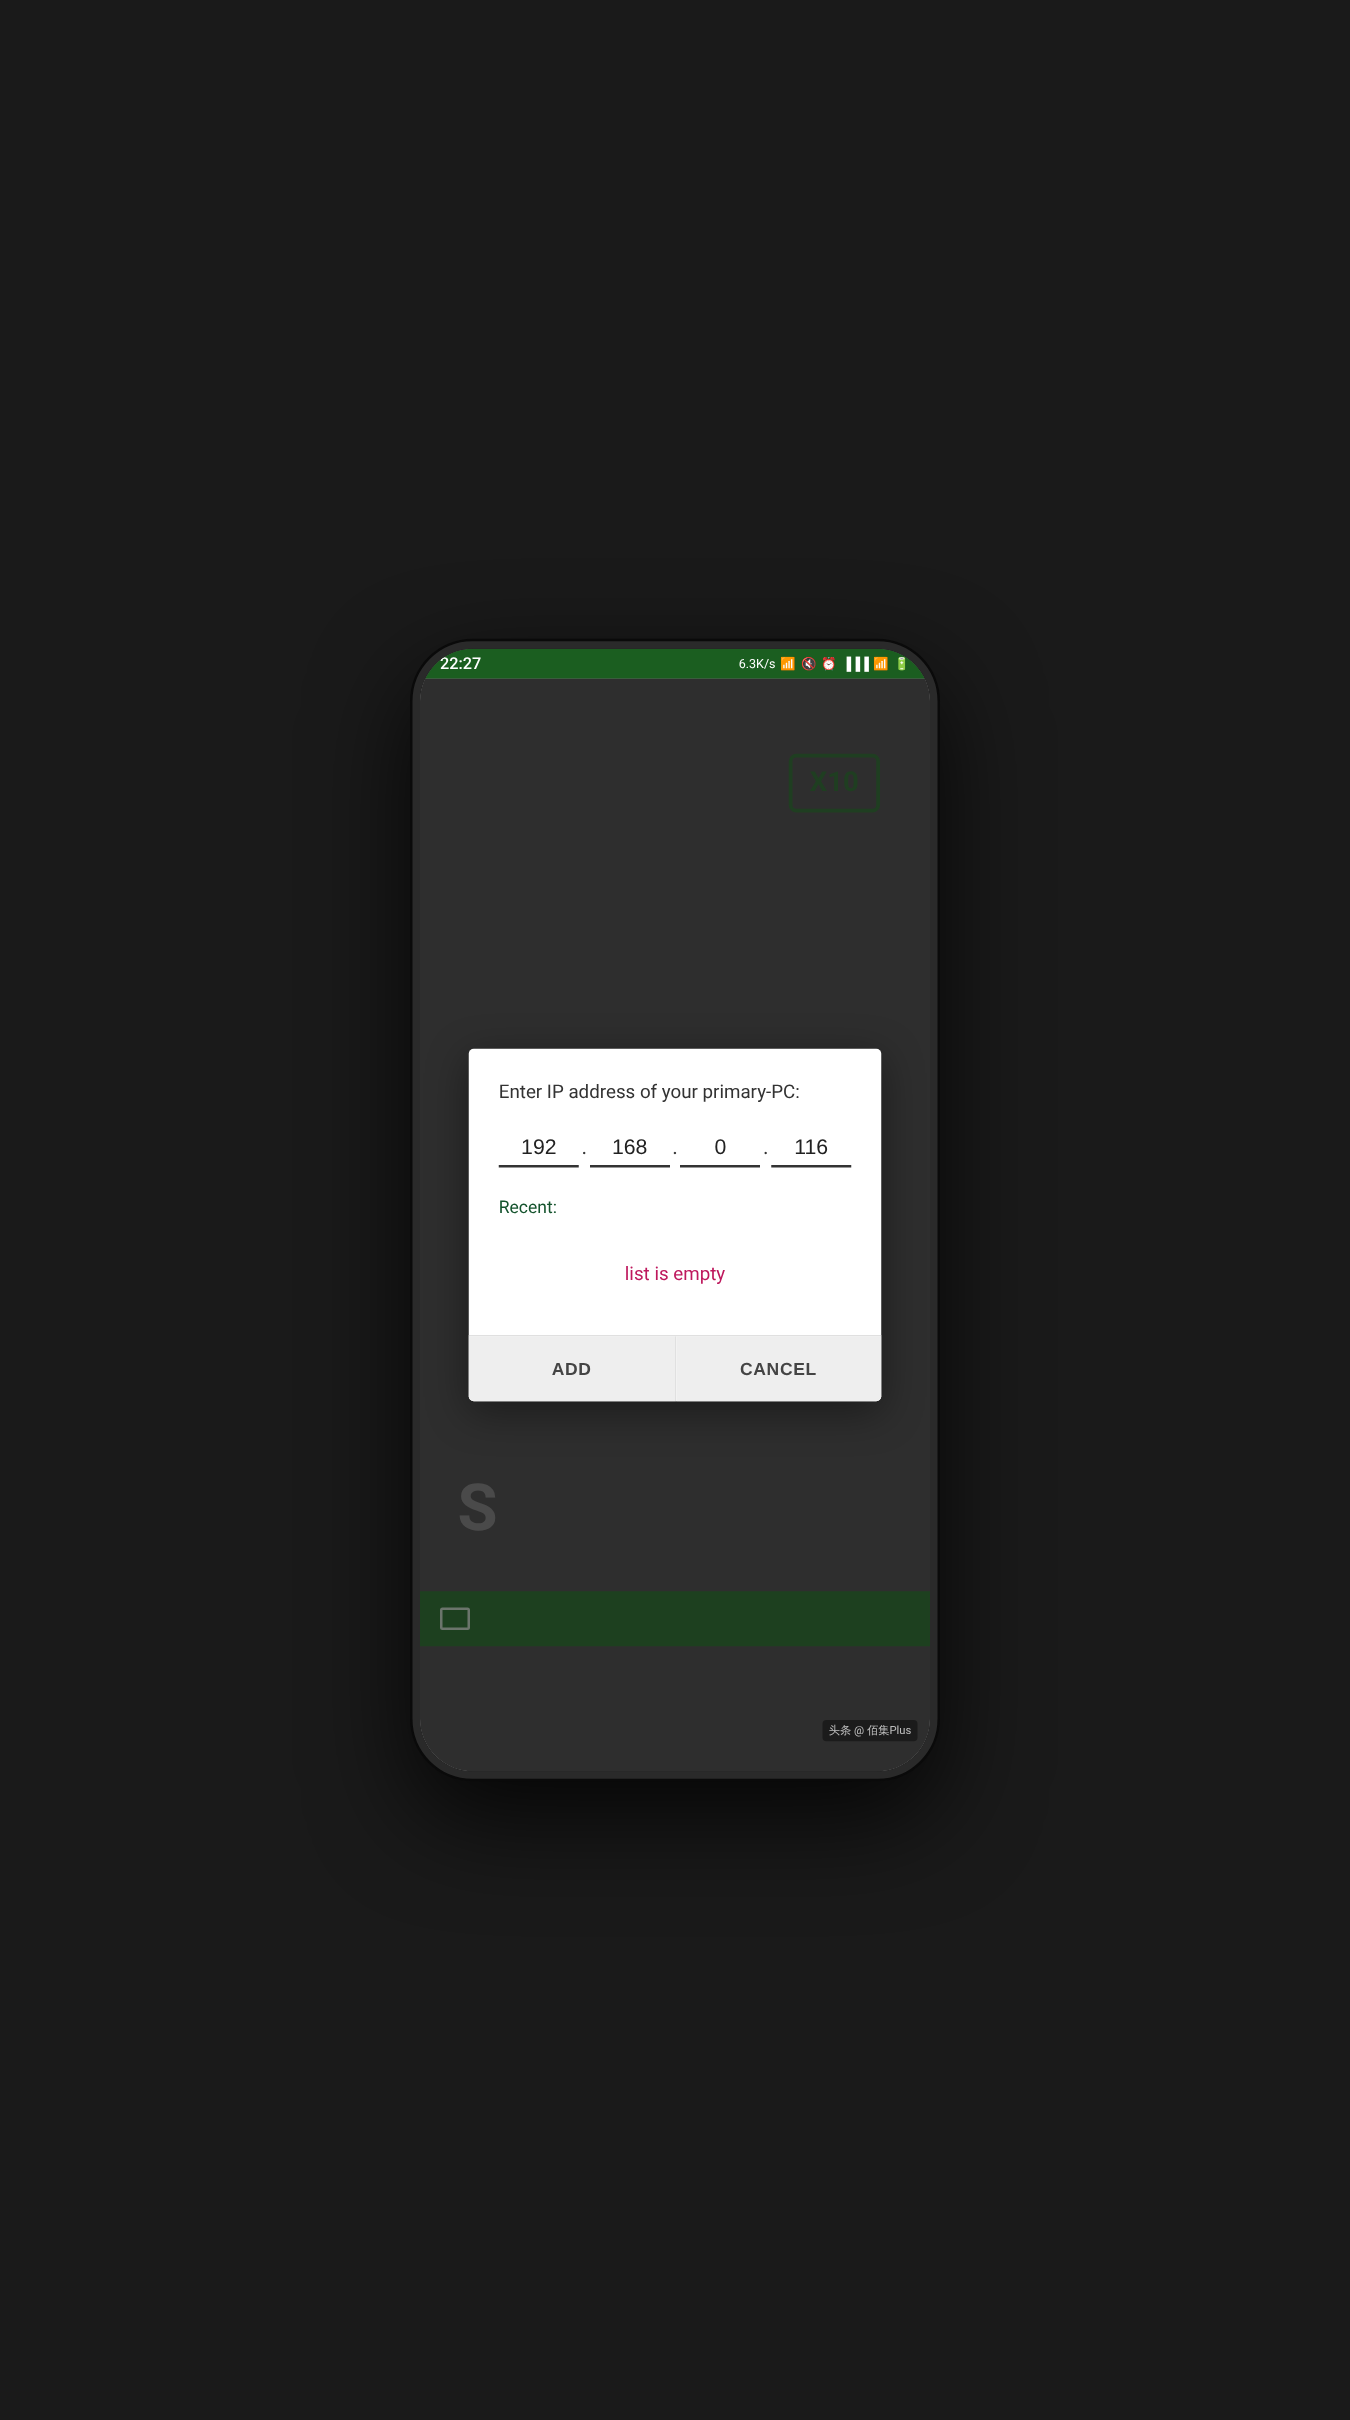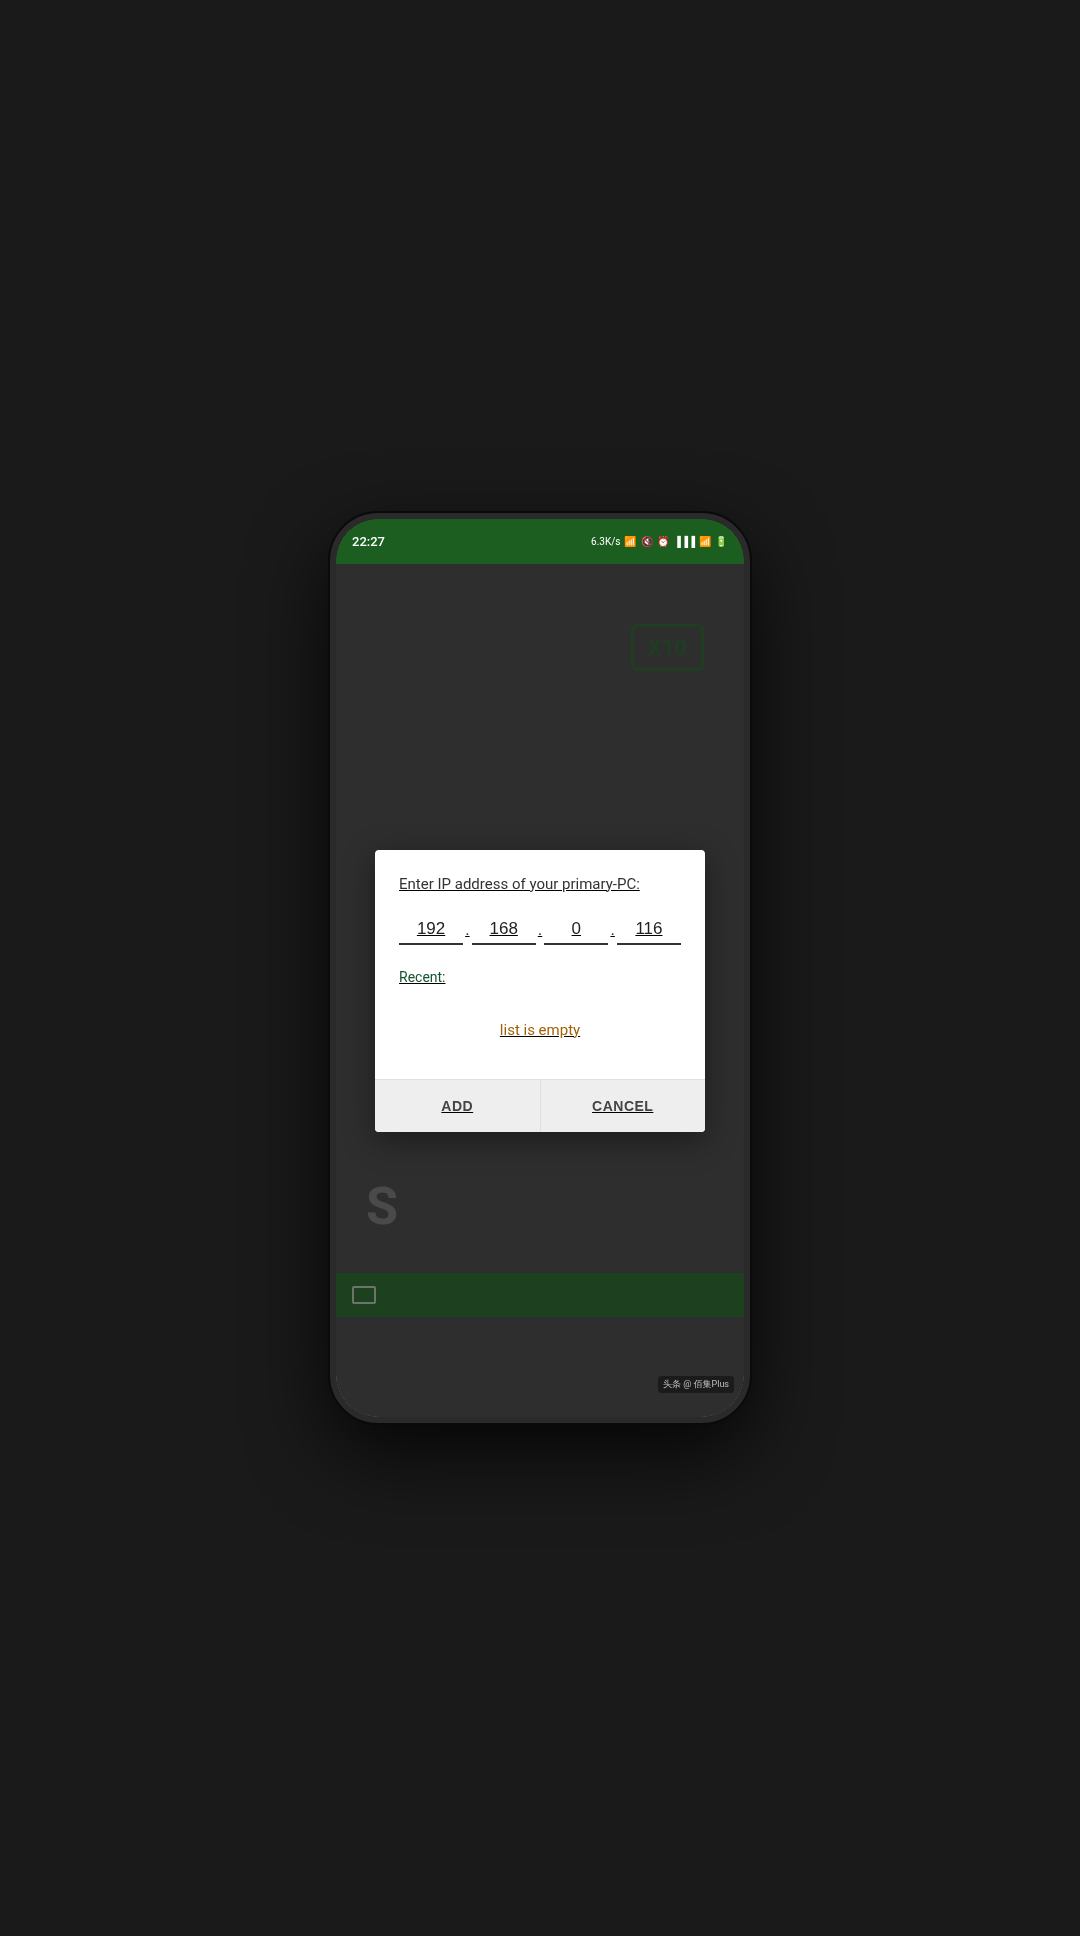--- a/index.html
+++ b/index.html
@@ -32,21 +32,21 @@
       border-radius: 42px;
       overflow: hidden;
       position: relative;
       display: flex;
       flex-direction: column;
     }
 
     
     .status-bar {
       background: #1b5e20;
-      height: 45px;
+      height: 24px;
       display: flex;
       align-items: center;
       justify-content: space-between;
       padding: 0 16px;
       flex-shrink: 0;
       text-align: right;
     }
 
     .status-time {
       color: white;
@@ -164,21 +164,20 @@
       justify-content: center;
     }
 
     
     .dialog {
       background: white;
       border-radius: 4px;
       width: 330px;
       padding: 24px 24px 0 24px;
       box-shadow: 0 8px 32px rgba(0,0,0,0.4);
-      text-decoration: underline;
     }
 
     .dialog-title {
       font-size: 15px;
       color: #333;
       margin-bottom: 24px;
       line-height: 1.4;
     }
 
     
@@ -220,21 +219,21 @@
 
     
     .recent-label {
       font-size: 14px;
       color: #14532d;
       margin-bottom: 16px;
     }
 
     .list-empty {
       text-align: center;
-      color: #a16207;
+      color: #be185d;
       font-size: 15px;
       padding: 20px 0 40px 0;
     }
 
     
     .dialog-buttons {
       display: flex;
       border-top: 1px solid #e0e0e0;
       margin: 0 -24px;
     }

